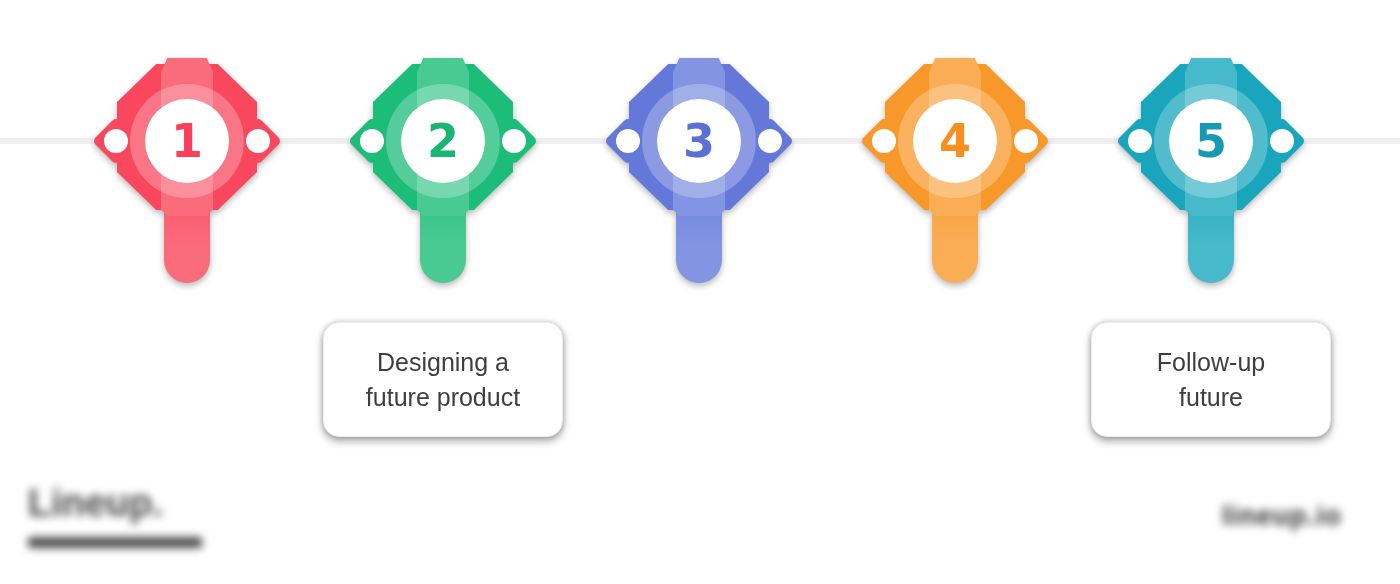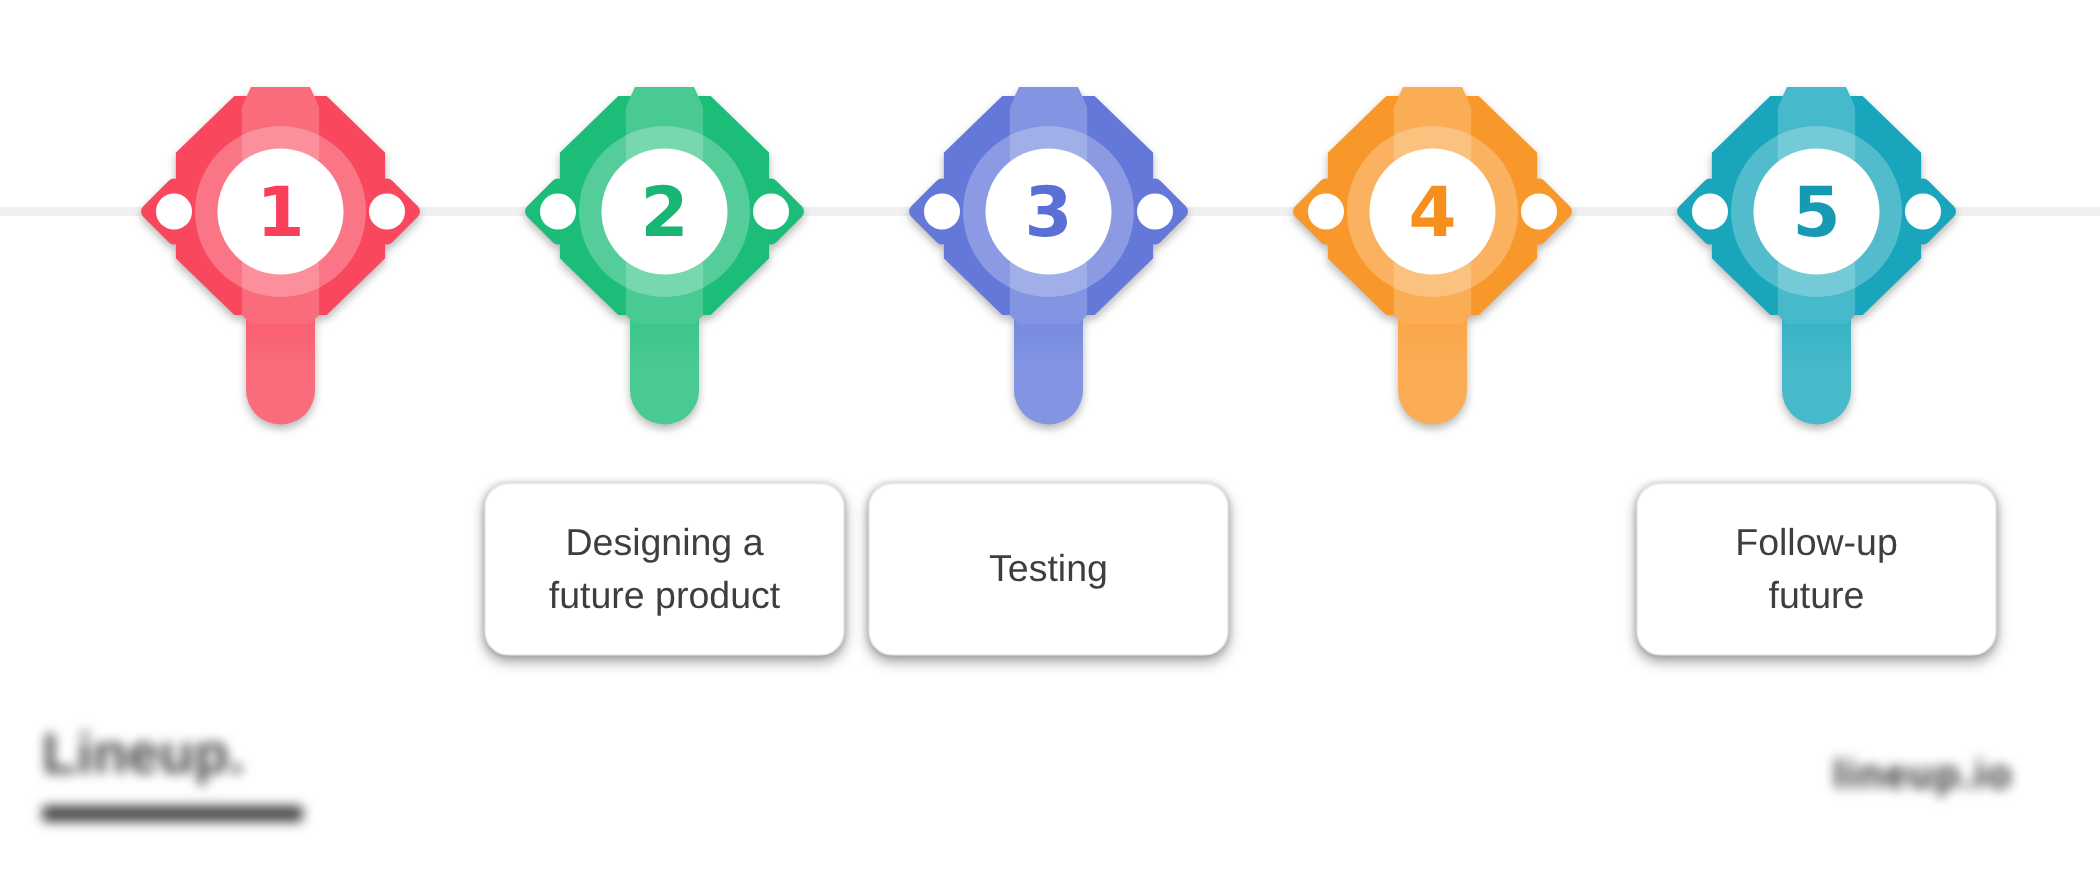--- a/index.html
+++ b/index.html
@@ -210,23 +210,20 @@
       <div class="knob right"></div>
       <div class="octagon"></div>
       <div class="band"></div>
       <div class="ring"></div>
       <div class="line-dot left"></div>
       <div class="line-dot right"></div>
       <div class="center-circle">
         <span class="step-number">3</span>
       </div>
     </div>
-    <div class="step-card">
-      <span class="step-label">Testing</span>
-    </div>
   </div>
 
   <div class="step" style="left: 827px; --base: #f8982b; --light: #faad55; --num: #f78f1e;">
     <div class="marker">
       <div class="stem"></div>
       <div class="knob left"></div>
       <div class="knob right"></div>
       <div class="octagon"></div>
       <div class="band"></div>
       <div class="ring"></div>

